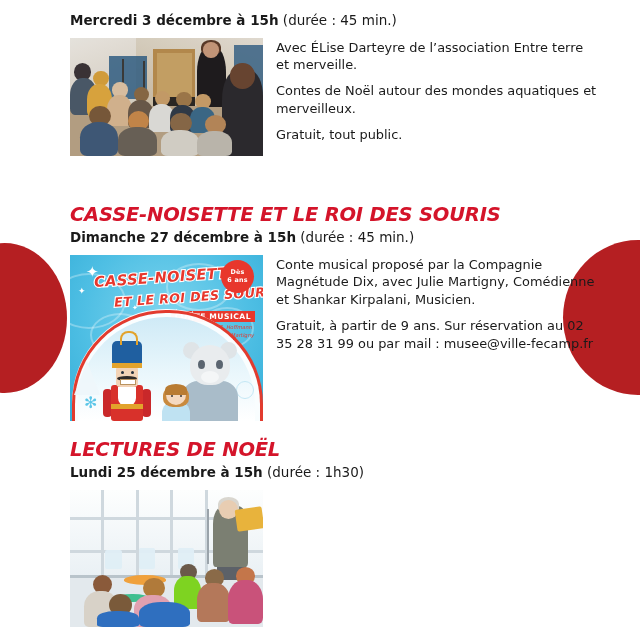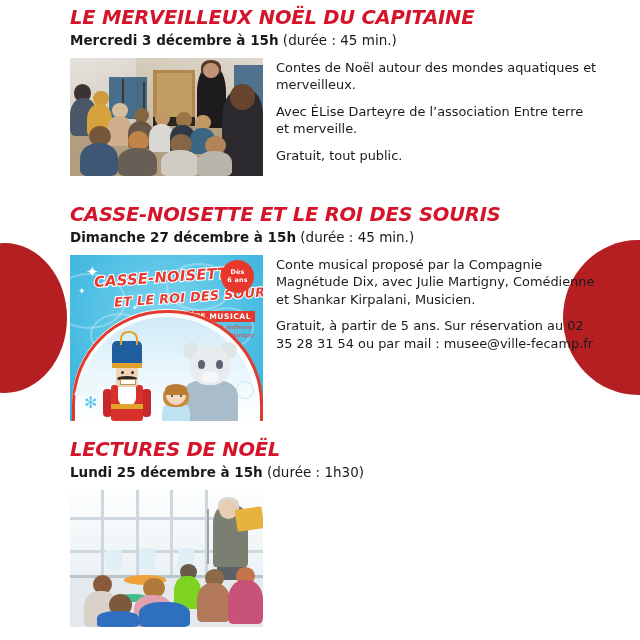--- a/index.html
+++ b/index.html
@@ -202,21 +202,20 @@
 </style>
 </head>
 <body>
 
 <div class="page">
 
   <div class="circle-left"></div>
   <div class="circle-right"></div>
 
   <div class="block" style="top:8px;">
-    <h2 class="title">LE MERVEILLEUX NOËL DU CAPITAINE</h2>
     <div class="dateline">
       <span class="strong">Mercredi 3 décembre à 15h</span><span class="light"> (durée : 45 min.)</span>
     </div>
     <div class="row">
       <div class="media photo1">
         <div class="p1-wallL"></div>
           <div class="p1-wallR"></div>
         <div class="p1-bluepanel"></div>
           <div class="p1-bluepanel2"></div>
         <div class="p1-board"></div>
@@ -249,22 +248,22 @@
         <div class="p1-k" style="left:5%;top:72%;width:20%;height:28%;background:#3f5a7a;"></div>
         <div class="p1-hd" style="left:30%;top:62%;width:11%;height:17%;background:#c98a4a;"></div>
         <div class="p1-k" style="left:25%;top:76%;width:20%;height:24%;background:#6a6258;"></div>
         <div class="p1-hd" style="left:52%;top:64%;width:11%;height:17%;background:#8a6a48;"></div>
         <div class="p1-k" style="left:47%;top:78%;width:20%;height:22%;background:#d8d5cc;"></div>
         <div class="p1-hd" style="left:70%;top:66%;width:11%;height:16%;background:#b98a5a;"></div>
         <div class="p1-k" style="left:66%;top:79%;width:18%;height:21%;background:#c0bcb2;"></div>
         <div class="photo1-tint"></div>
       </div>
       <div class="copy">
+        <p>Avec ÉLise Darteyre de l’association Entre terre et merveille.</p>
         <p>Contes de Noël autour des mondes aquatiques et merveilleux.</p>
-        <p>Avec ÉLise Darteyre de l’association Entre terre et merveille.</p>
         <p class="b">Gratuit, tout public.</p>
       </div>
     </div>
   </div>
 
   <div class="block" style="top:205px;">
     <h2 class="title">CASSE-NOISETTE ET LE ROI DES SOURIS</h2>
     <div class="dateline">
       <span class="strong">Dimanche 27 décembre à 15h</span><span class="light"> (durée : 45 min.)</span>
     </div>
@@ -324,21 +323,21 @@
         <div class="mk-snout"></div>
         <div class="gl-body"></div>
           <div class="gl-hair"></div>
           <div class="gl-head"></div>
         <div class="gl-hairtop"></div>
         <div class="gl-eye" style="left:101px;"></div>
         <div class="gl-eye" style="left:110px;"></div>
       </div>
       <div class="copy">
         <p>Conte musical proposé par la Compagnie Magnétude Dix, avec Julie Martigny, Comédienne et Shankar Kirpalani, Musicien.</p>
-        <p class="b">Gratuit, à partir de 5 ans. Sur réservation au 02 35 28 31 54 ou par mail : musee@ville-fecamp.fr</p>
+        <p class="b">Gratuit, à partir de 9 ans. Sur réservation au 02 35 28 31 99 ou par mail : musee@ville-fecamp.fr</p>
       </div>
     </div>
   </div>
 
   <div class="block" style="top:440px;">
     <h2 class="title">LECTURES DE NOËL</h2>
     <div class="dateline">
       <span class="strong">Lundi 25 décembre à 15h</span><span class="light"> (durée : 1h30)</span>
     </div>
     <div class="row">

